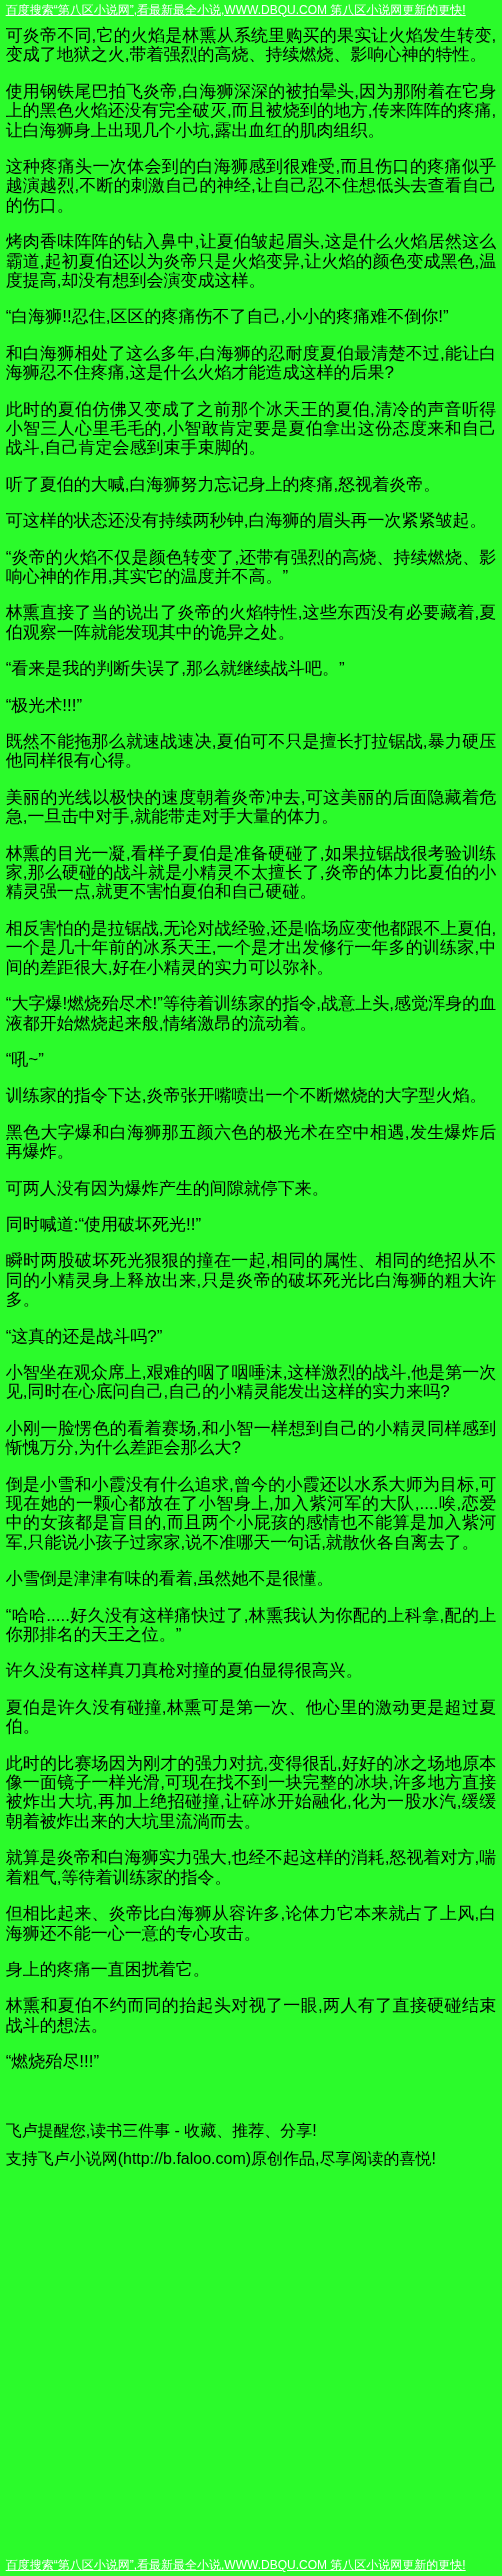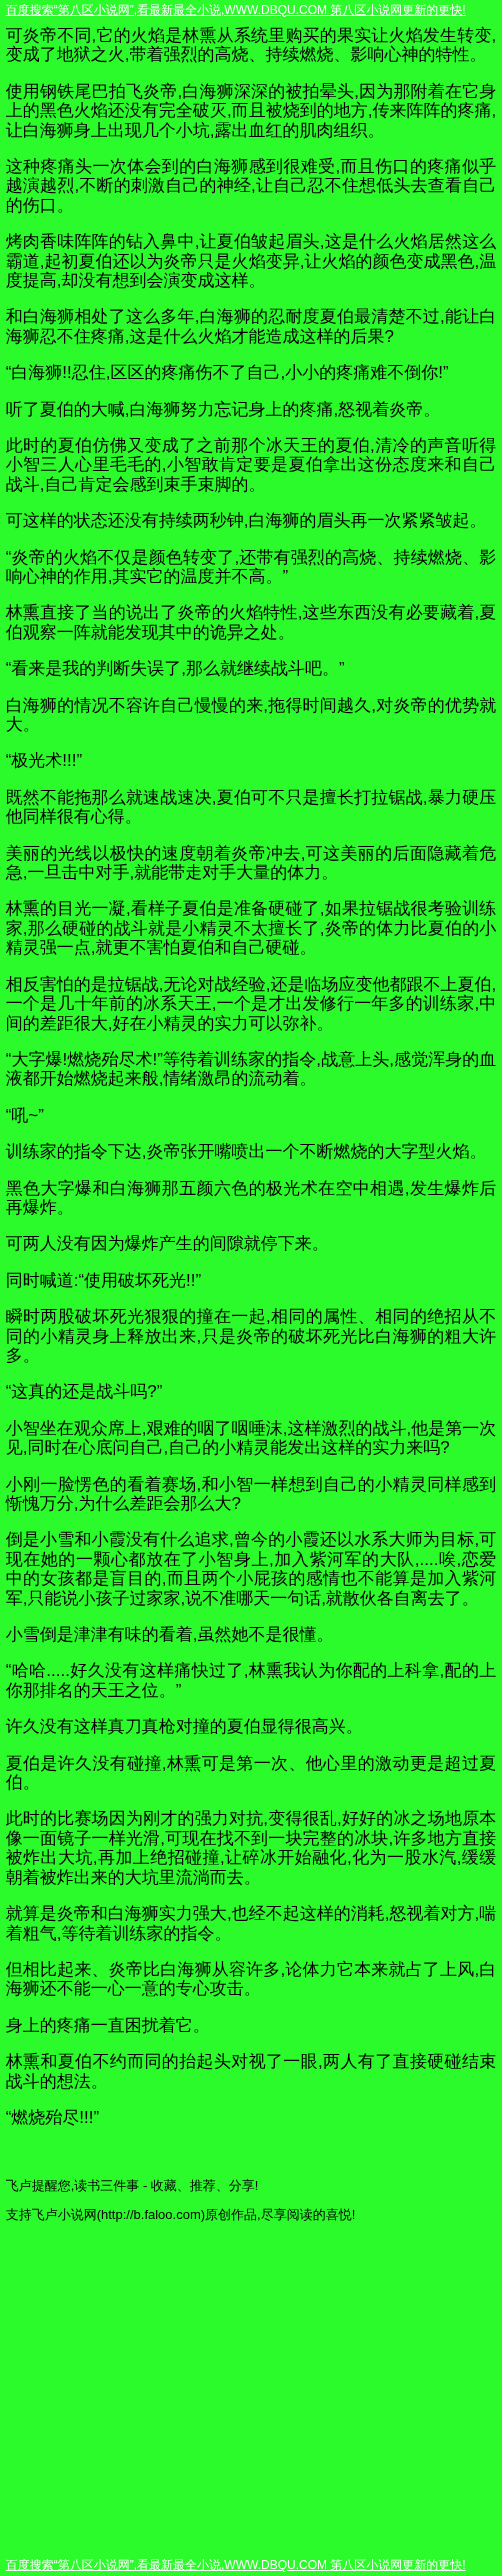--- a/index.html
+++ b/index.html
@@ -37,46 +37,45 @@
   }
   .para {
     margin: 0 0 17px 0;
     text-align: justify;
     word-break: break-all;
   }
   .footer-block {
     margin-top: 50px;
     padding: 0 5.7px;
     color: #000000;
-    font-size: 13px;
+    font-size: 16px;
     line-height: 18.7px;
   }
   .footer-line {
     margin: 0 0 10px 0;
   }
 </style>
 </head>
 <body>
 
 <div class="banner top">百度搜索“第八区小说网”,看最新最全小说,WWW.DBQU.COM 第八区小说网更新的更快!</div>
 
 <div class="content">
     <p class="para">可炎帝不同,它的火焰是林熏从系统里购买的果实让火焰发生转变,变成了地狱之火,带着强烈的高烧、持续燃烧、影响心神的特性。</p>
     <p class="para">使用钢铁尾巴拍飞炎帝,白海狮深深的被拍晕头,因为那附着在它身上的黑色火焰还没有完全破灭,而且被烧到的地方,传来阵阵的疼痛,让白海狮身上出现几个小坑,露出血红的肌肉组织。</p>
     <p class="para">这种疼痛头一次体会到的白海狮感到很难受,而且伤口的疼痛似乎越演越烈,不断的刺激自己的神经,让自己忍不住想低头去查看自己的伤口。</p>
     <p class="para">烤肉香味阵阵的钻入鼻中,让夏伯皱起眉头,这是什么火焰居然这么霸道,起初夏伯还以为炎帝只是火焰变异,让火焰的颜色变成黑色,温度提高,却没有想到会演变成这样。</p>
+    <p class="para">“白海狮!!忍住,区区的疼痛伤不了自己,小小的疼痛难不倒你!”</p>
     <p class="para">和白海狮相处了这么多年,白海狮的忍耐度夏伯最清楚不过,能让白海狮忍不住疼痛,这是什么火焰才能造成这样的后果?</p>
-    <p class="para">“白海狮!!忍住,区区的疼痛伤不了自己,小小的疼痛难不倒你!”</p>
+    <p class="para">此时的夏伯仿佛又变成了之前那个冰天王的夏伯,清冷的声音听得小智三人心里毛毛的,小智敢肯定要是夏伯拿出这份态度来和自己战斗,自己肯定会感到束手束脚的。</p>
     <p class="para">听了夏伯的大喊,白海狮努力忘记身上的疼痛,怒视着炎帝。</p>
-    <p class="para">此时的夏伯仿佛又变成了之前那个冰天王的夏伯,清冷的声音听得小智三人心里毛毛的,小智敢肯定要是夏伯拿出这份态度来和自己战斗,自己肯定会感到束手束脚的。</p>
     <p class="para">可这样的状态还没有持续两秒钟,白海狮的眉头再一次紧紧皱起。</p>
     <p class="para">“炎帝的火焰不仅是颜色转变了,还带有强烈的高烧、持续燃烧、影响心神的作用,其实它的温度并不高。”</p>
     <p class="para">林熏直接了当的说出了炎帝的火焰特性,这些东西没有必要藏着,夏伯观察一阵就能发现其中的诡异之处。</p>
     <p class="para">“看来是我的判断失误了,那么就继续战斗吧。”</p>
-    <p class="para">白海狮的情况不容许自己慢慢的来,拖得时间越久,对炎帝的优势就大。</p>
     <p class="para">“极光术!!!”</p>
     <p class="para">既然不能拖那么就速战速决,夏伯可不只是擅长打拉锯战,暴力硬压他同样很有心得。</p>
     <p class="para">美丽的光线以极快的速度朝着炎帝冲去,可这美丽的后面隐藏着危急,一旦击中对手,就能带走对手大量的体力。</p>
     <p class="para">林熏的目光一凝,看样子夏伯是准备硬碰了,如果拉锯战很考验训练家,那么硬碰的战斗就是小精灵不太擅长了,炎帝的体力比夏伯的小精灵强一点,就更不害怕夏伯和自己硬碰。</p>
     <p class="para">相反害怕的是拉锯战,无论对战经验,还是临场应变他都跟不上夏伯,一个是几十年前的冰系天王,一个是才出发修行一年多的训练家,中间的差距很大,好在小精灵的实力可以弥补。</p>
     <p class="para">“大字爆!燃烧殆尽术!”等待着训练家的指令,战意上头,感觉浑身的血液都开始燃烧起来般,情绪激昂的流动着。</p>
     <p class="para">“吼~”</p>
     <p class="para">训练家的指令下达,炎帝张开嘴喷出一个不断燃烧的大字型火焰。</p>
     <p class="para">黑色大字爆和白海狮那五颜六色的极光术在空中相遇,发生爆炸后再爆炸。</p>
     <p class="para">可两人没有因为爆炸产生的间隙就停下来。</p>

